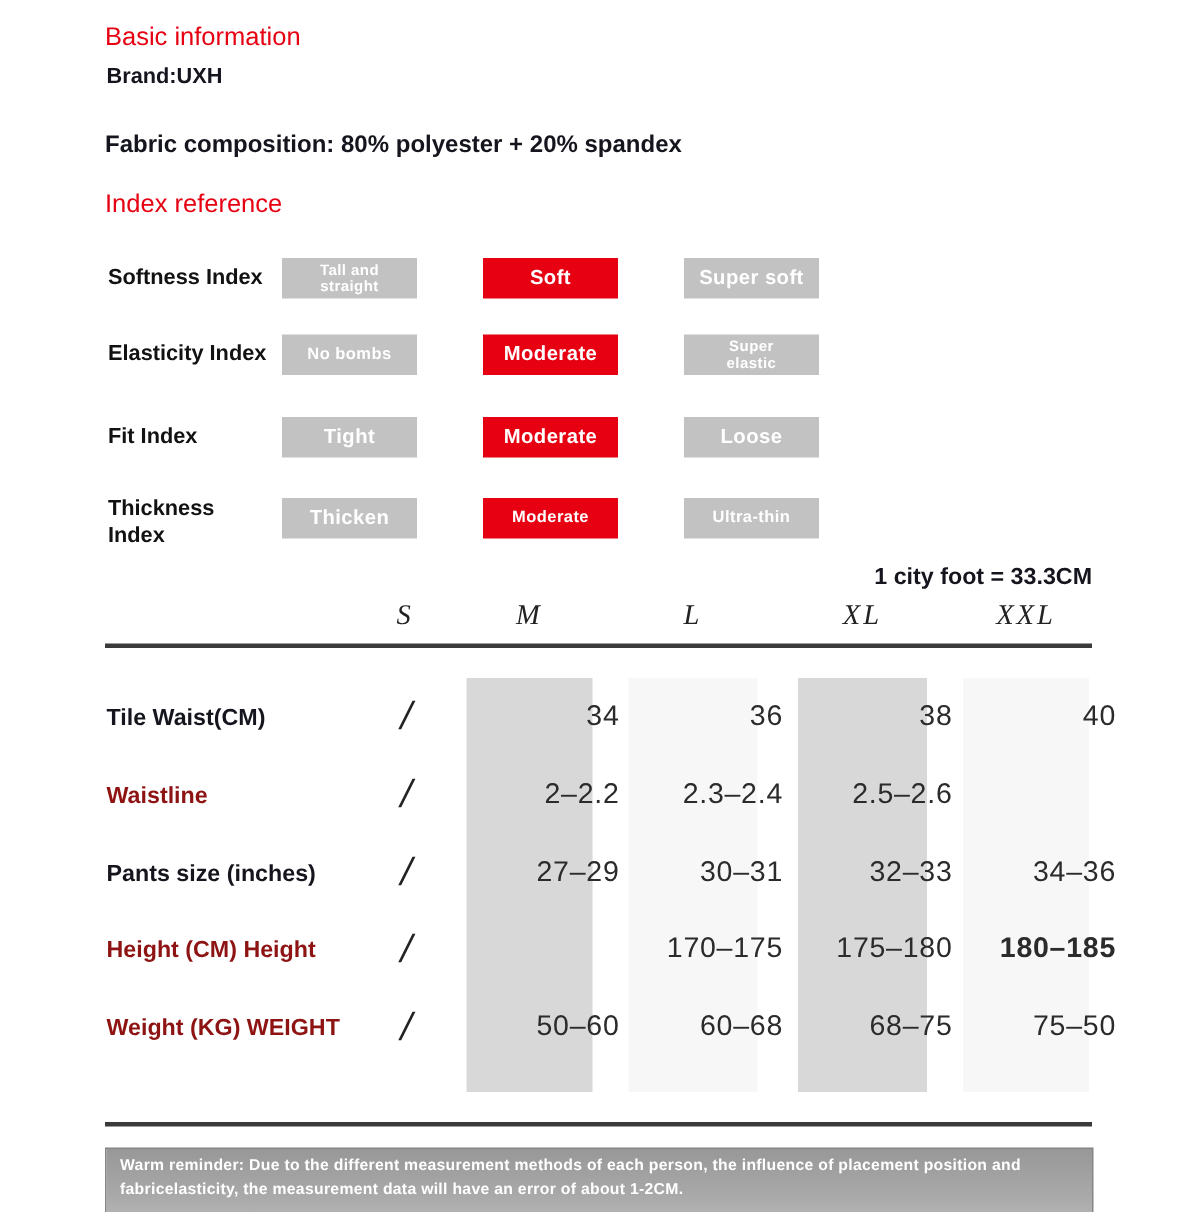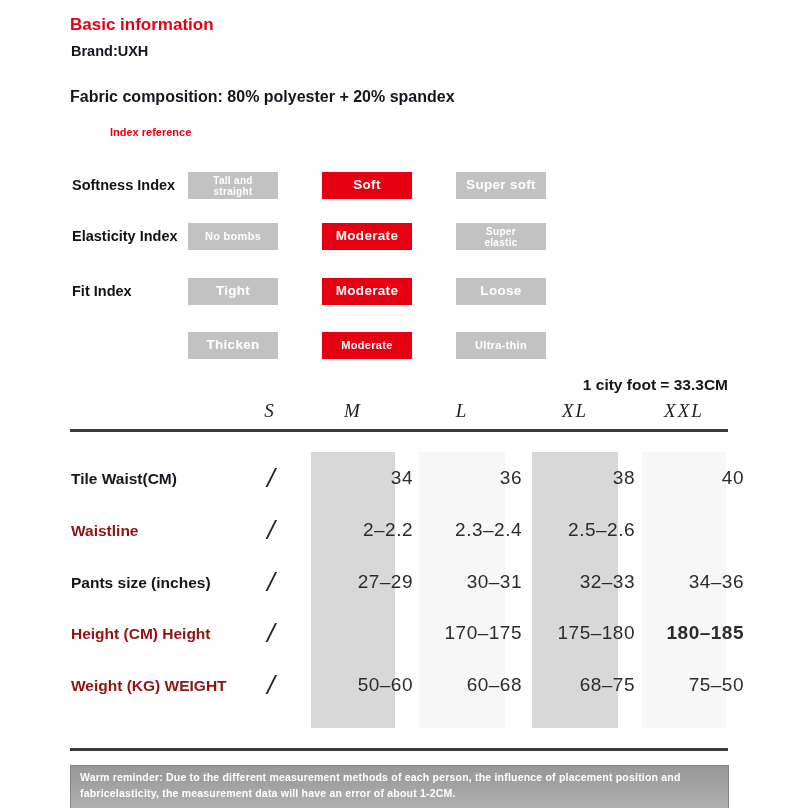--- a/index.html
+++ b/index.html
@@ -10,22 +10,22 @@
     --stripe-light:#f7f7f7;
     --line:#3b3b3b;
     --ink:#15151e;
   }
   html,body{margin:0;padding:0;background:#fff;}
   .page{
     position:relative;width:800px;height:808px;background:#ffffff;
     font-family:"Liberation Sans",sans-serif;overflow:hidden;
   }
   .abs{position:absolute;}
-  .h-red{color:var(--red);font-weight:bold;font-size:17px;}
-  .h-red.sm{font-size:11px;margin-left:40px;}
+  .h-red{color:var(--red);font-weight:normal;font-size:17px;}
+  .h-red.sm{font-size:17px;}
   .h-dark{color:var(--ink);font-weight:bold;}
 
   
   .idx-row{position:absolute;left:0;width:800px;height:27px;}
   .idx-label{position:absolute;left:72px;top:0;font-size:14.5px;font-weight:bold;color:#121212;line-height:27px;white-space:nowrap;}
   .idx-label.two{line-height:1.25;top:-2px;width:92px;white-space:normal;}
   .opt{
     position:absolute;top:0;width:90px;height:27px;background:var(--gray-box);
     color:#fff;font-weight:bold;display:flex;align-items:center;justify-content:center;
     text-align:center;line-height:1.1;box-sizing:border-box;padding:0 10px;letter-spacing:.3px;
@@ -101,20 +101,21 @@
     </div>
     <div class="opt c2" data-state="active" data-size="md">
       <span>Moderate</span>
     </div>
     <div class="opt c3" data-state="inactive" data-size="md">
       <span>Loose</span>
     </div>
   </div>
 
   <div class="idx-row" style="top:332px;">
+    <div class="idx-label two">Thickness Index</div>
     <div class="opt c1" data-state="inactive" data-size="md">
       <span>Thicken</span>
     </div>
     <div class="opt c2" data-state="active" data-size="sm">
       <span>Moderate</span>
     </div>
     <div class="opt c3" data-state="inactive" data-size="sm">
       <span>Ultra-thin</span>
     </div>
   </div>

